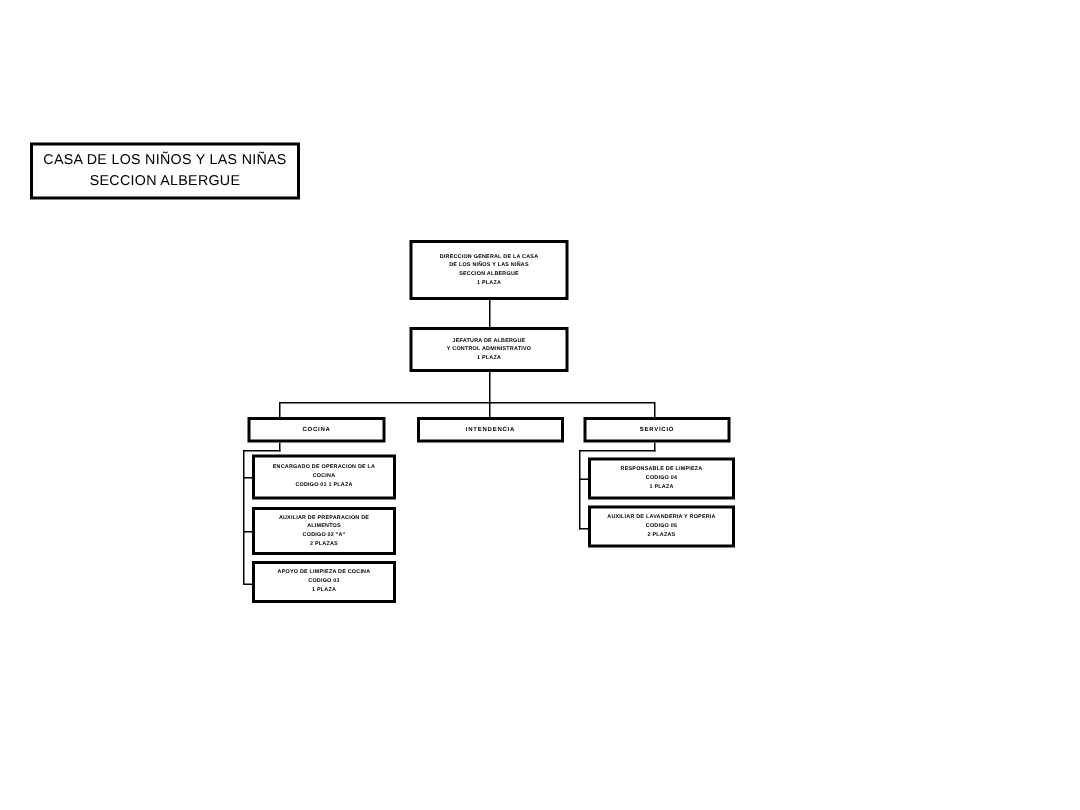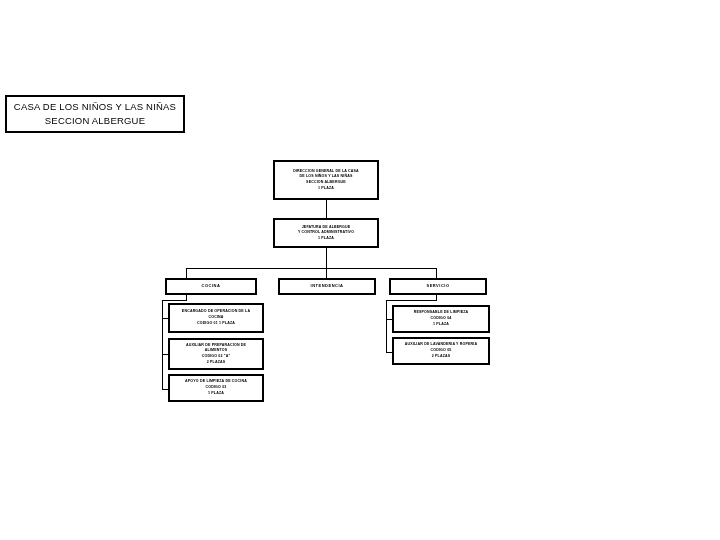--- a/index.html
+++ b/index.html
@@ -39,21 +39,21 @@
     z-index: 3;
   }
   .box .ln {
     display: block;
     width: 100%;
     white-space: nowrap;
   }
 
   
   #title-box {
-    left: 5px;
+    left: 20px;
     top: 95px;
     width: 180px;
     height: 38px;
     border-width: 2px;
     font-size: 9.5px;
     letter-spacing: 0.2px;
     line-height: 1.45;
   }
 
   

